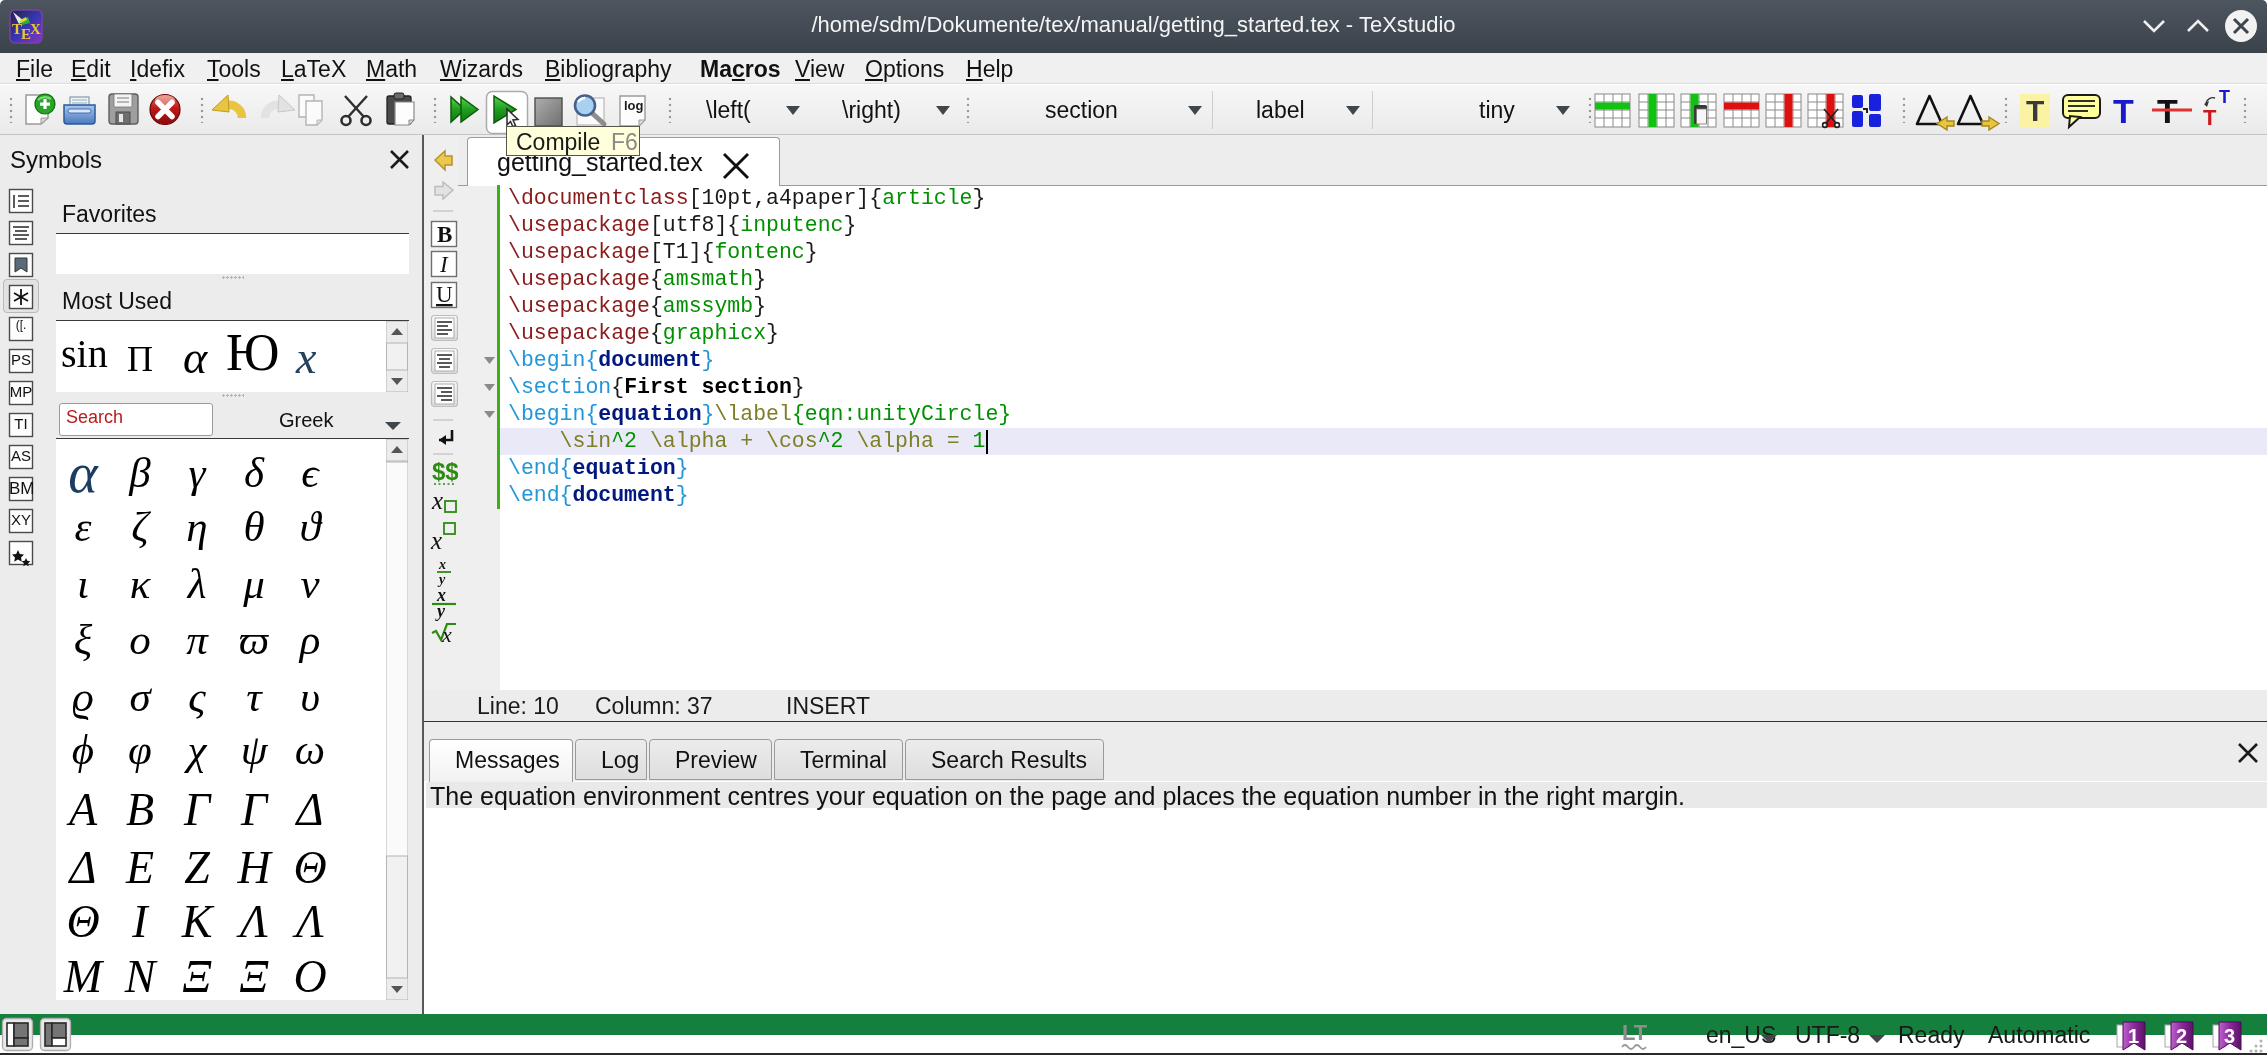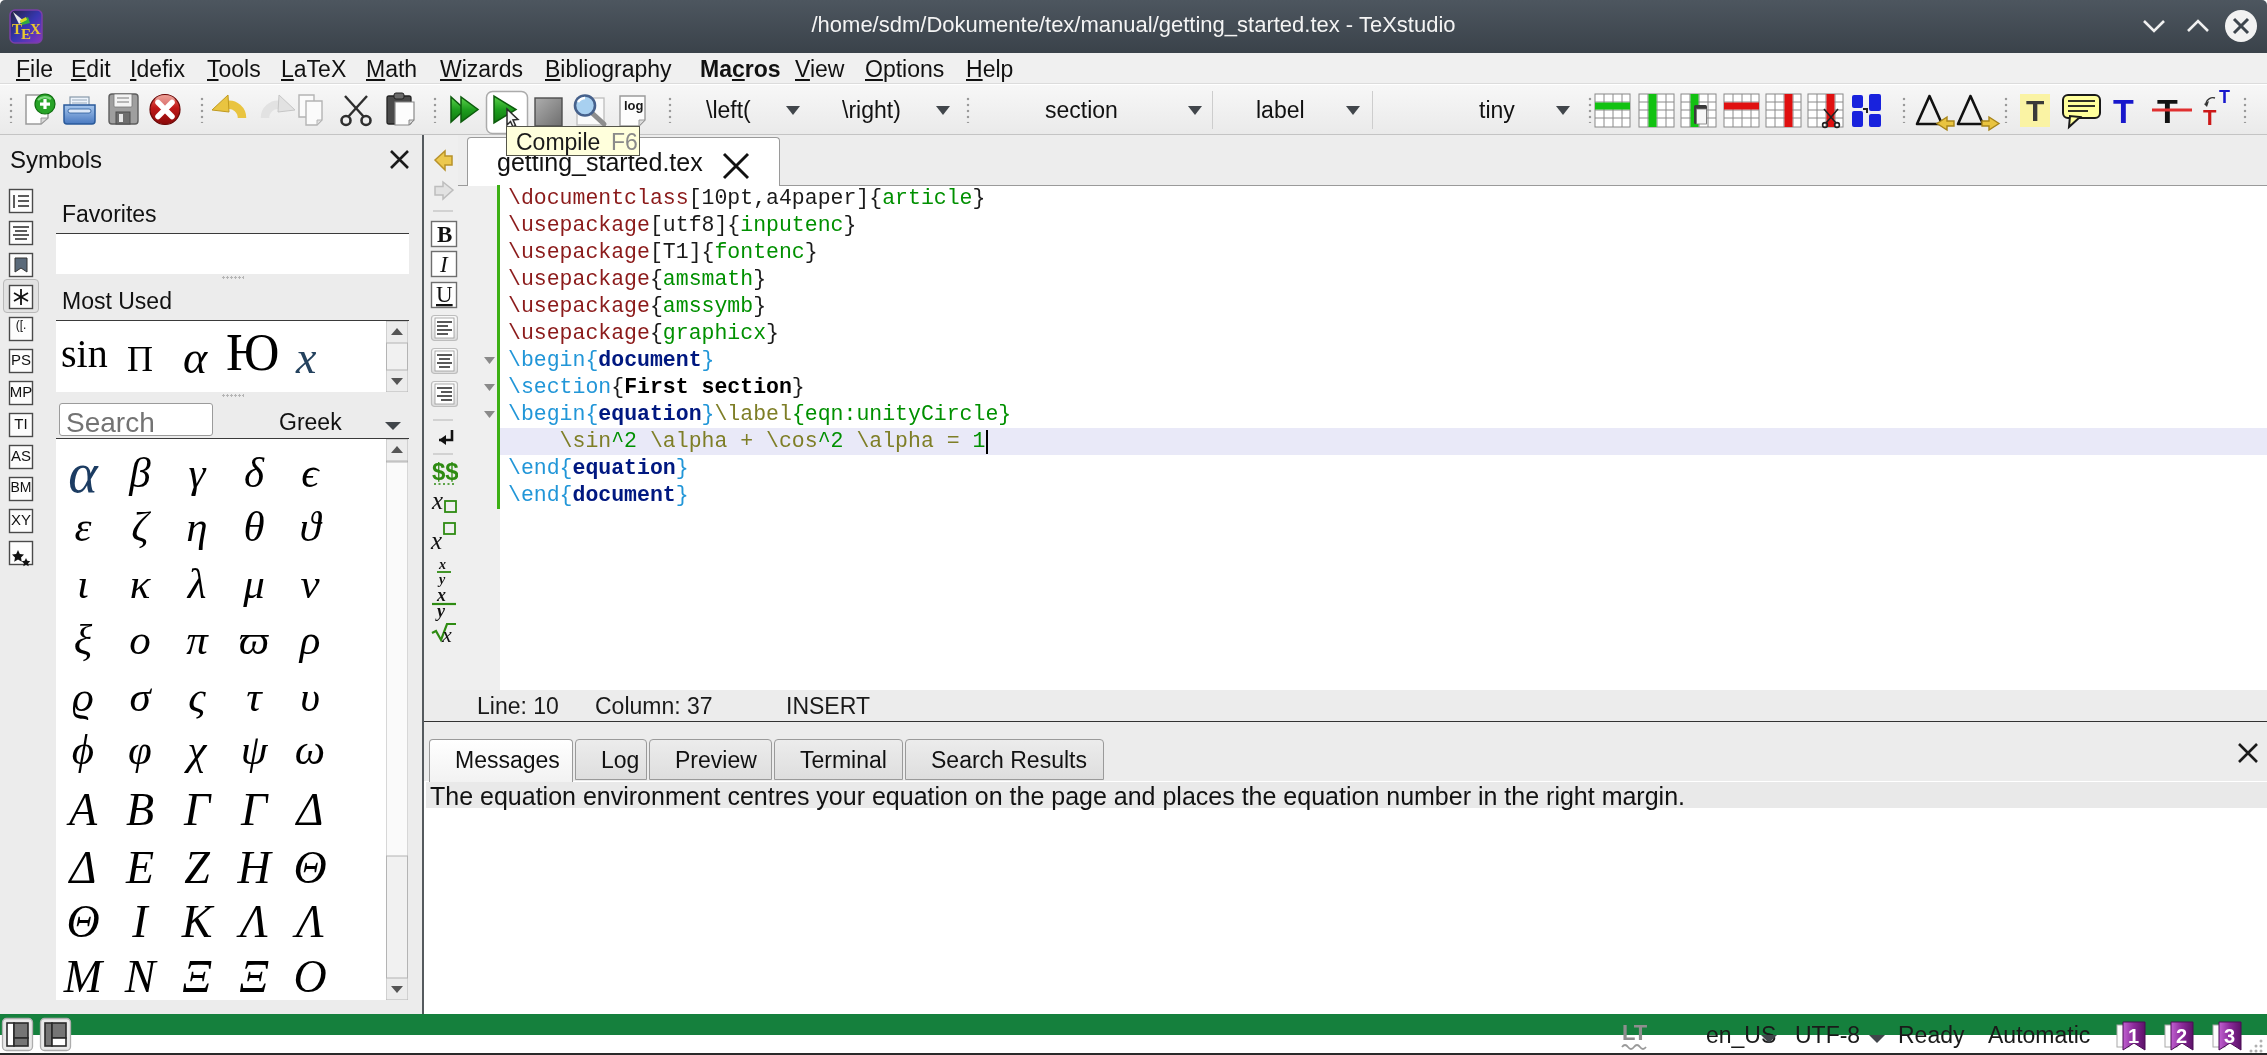--- a/index.html
+++ b/index.html
@@ -313,21 +313,21 @@
     <g fill="#111">
       <path d="M18 415 l1.8 4 4.2 .5 -3 3 .8 4.3 -3.8 -2.2 -3.8 2.2 .8 -4.3 -3 -3 4.2 -.5 z"></path>
       <path d="M26 423 l1.3 2.8 3 .4 -2.2 2.1 .6 3 -2.7 -1.5 -2.7 1.5 .6 -3 -2.2 -2.1 3 -.4 z"></path>
     </g>
   </svg>
   <div class="abs" style="left:7px;top:183px;width:28px;text-align:center;font-size:12px;color:#111;">([.</div>
   <div class="abs" style="left:9px;top:216px;width:24px;text-align:center;font-size:15px;color:#111;">PS</div>
   <div class="abs" style="left:9px;top:248px;width:24px;text-align:center;font-size:15px;color:#111;">MP</div>
   <div class="abs" style="left:9px;top:280px;width:24px;text-align:center;font-size:15px;color:#111;">TI</div>
   <div class="abs" style="left:9px;top:312px;width:24px;text-align:center;font-size:15px;color:#111;">AS</div>
-  <div class="abs" style="left:9px;top:344px;width:24px;text-align:center;font-size:14px;color:#111;">BM</div>
+  <div class="abs" style="left:9px;top:344px;width:24px;text-align:center;font-size:17px;color:#111;">BM</div>
   <div class="abs" style="left:9px;top:376px;width:24px;text-align:center;font-size:15px;color:#111;">XY</div>
 
   <div class="abs" style="left:62px;top:66px;font-size:23px;color:#111;">Favorites</div>
   <div class="dline" style="top:98px;"></div>
   <div class="abs" style="left:56px;top:99px;width:353px;height:40px;background:#fff;"></div>
   <div class="dots" style="top:141px;"></div>
 
   <div class="abs" style="left:62px;top:153px;font-size:23px;color:#111;">Most Used</div>
   <div class="dline" style="top:185px;"></div>
   <div class="abs" style="left:56px;top:186px;width:330px;height:71px;background:#fff;"></div>
@@ -339,22 +339,22 @@
   <div class="sb" style="left:386px;top:186px;height:71px;"></div>
   <svg class="abs" style="left:386px;top:186px;" width="22" height="71">
     <rect x="0" y="0" width="22" height="22" fill="#ececec" stroke="#b4b4b4" stroke-width="1"></rect>
     <rect x="0" y="49" width="22" height="22" fill="#ececec" stroke="#b4b4b4" stroke-width="1"></rect>
     <polygon points="11,7 17,14 5,14" fill="#555"></polygon>
     <polygon points="11,64 17,57 5,57" fill="#555"></polygon>
   </svg>
   <div class="dots" style="top:259px;"></div>
 
   <div class="abs" style="left:59px;top:268px;width:154px;height:33px;background:#fff;border:1px solid #9b9b9b;border-radius:3px;"></div>
-  <div class="abs" style="left:66px;top:272px;font-size:28px;color:#737373;">Search</div>
-  <div class="abs" style="left:279px;top:274px;font-size:23px;color:#111;">Greek</div>
+  <div class="abs" style="left:66px;top:272px;font-size:18px;color:#b91c1c;">Search</div>
+  <div class="abs" style="left:279px;top:274px;font-size:20px;color:#111;">Greek</div>
   <svg class="abs" style="left:384px;top:286px;" width="18" height="10">
     <polygon points="1,1 17,1 9,9" fill="#41464b"></polygon>
   </svg>
   <div class="dline" style="top:303px;"></div>
 
   <div class="abs" style="left:56px;top:304px;width:330px;height:561px;background:#fff;"></div>
   <div class="sb" style="left:386px;top:304px;height:561px;"></div>
   <svg class="abs" style="left:386px;top:304px;" width="22" height="561">
     <rect x="0" y="0" width="22" height="22" fill="#ececec" stroke="#b4b4b4" stroke-width="1"></rect>
     <rect x="0" y="539" width="22" height="22" fill="#ececec" stroke="#b4b4b4" stroke-width="1"></rect>

